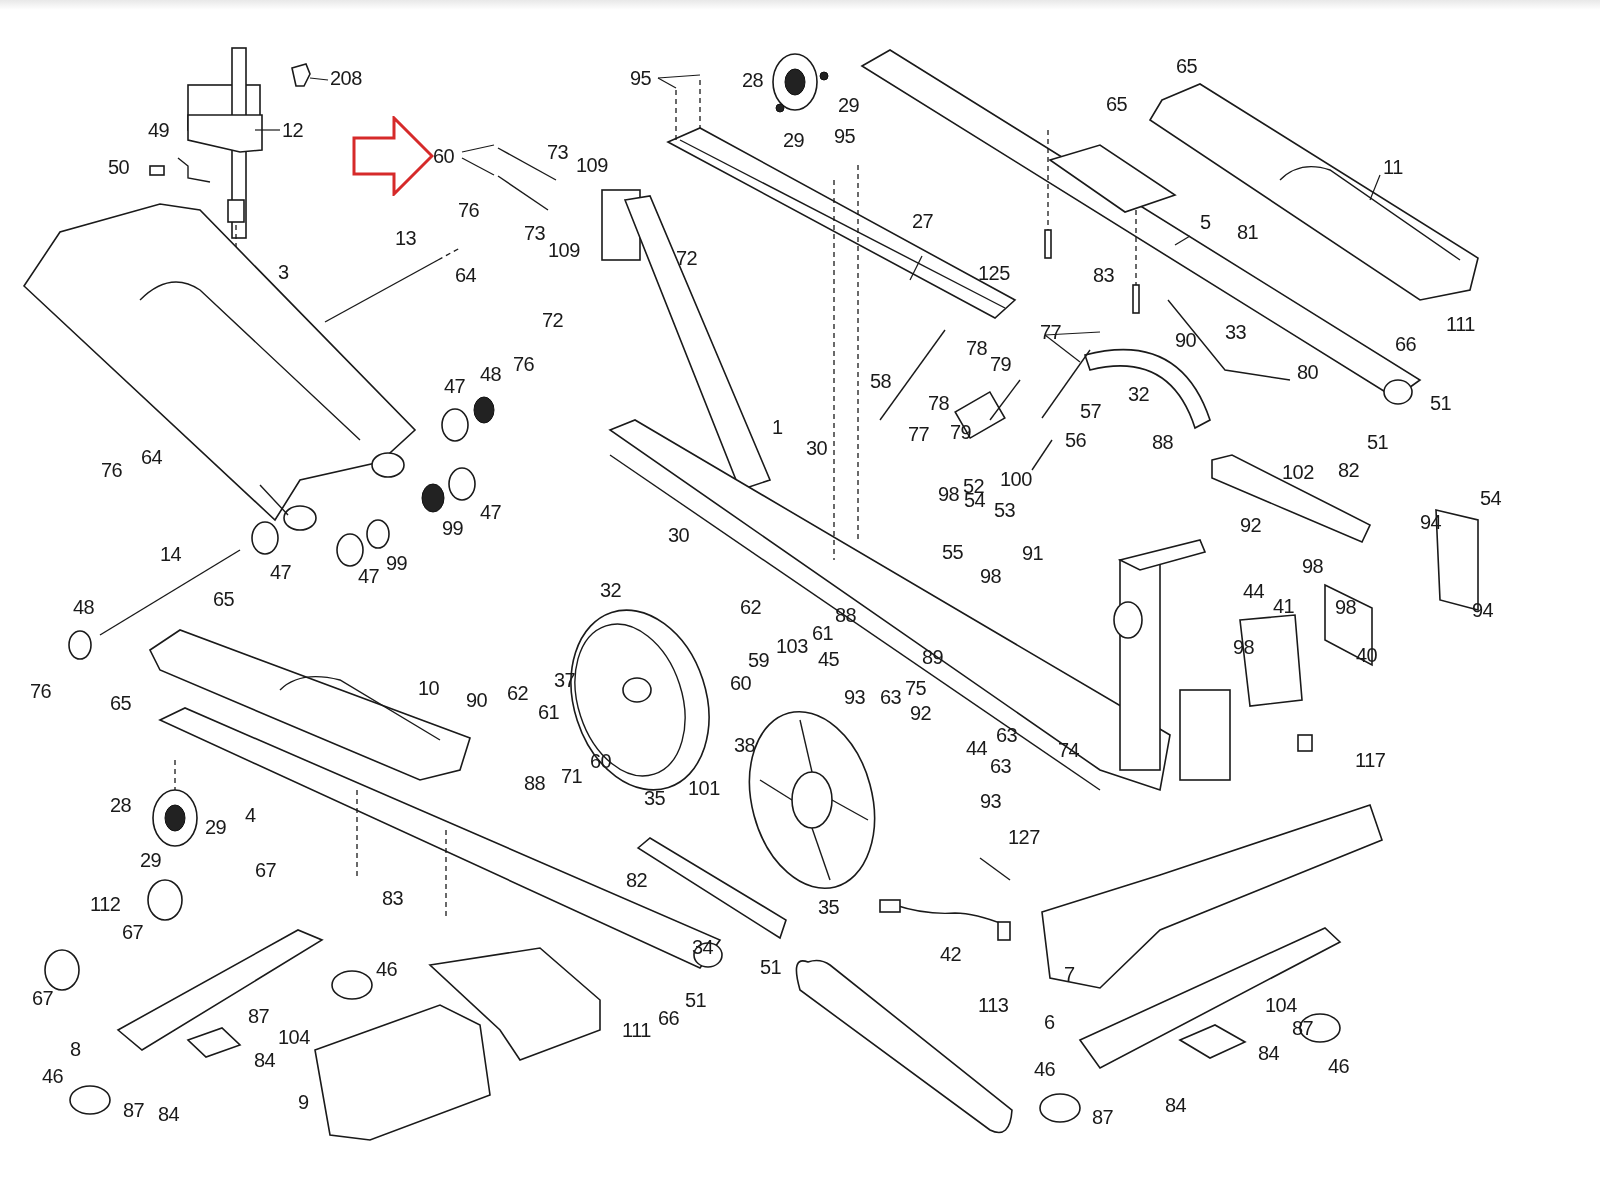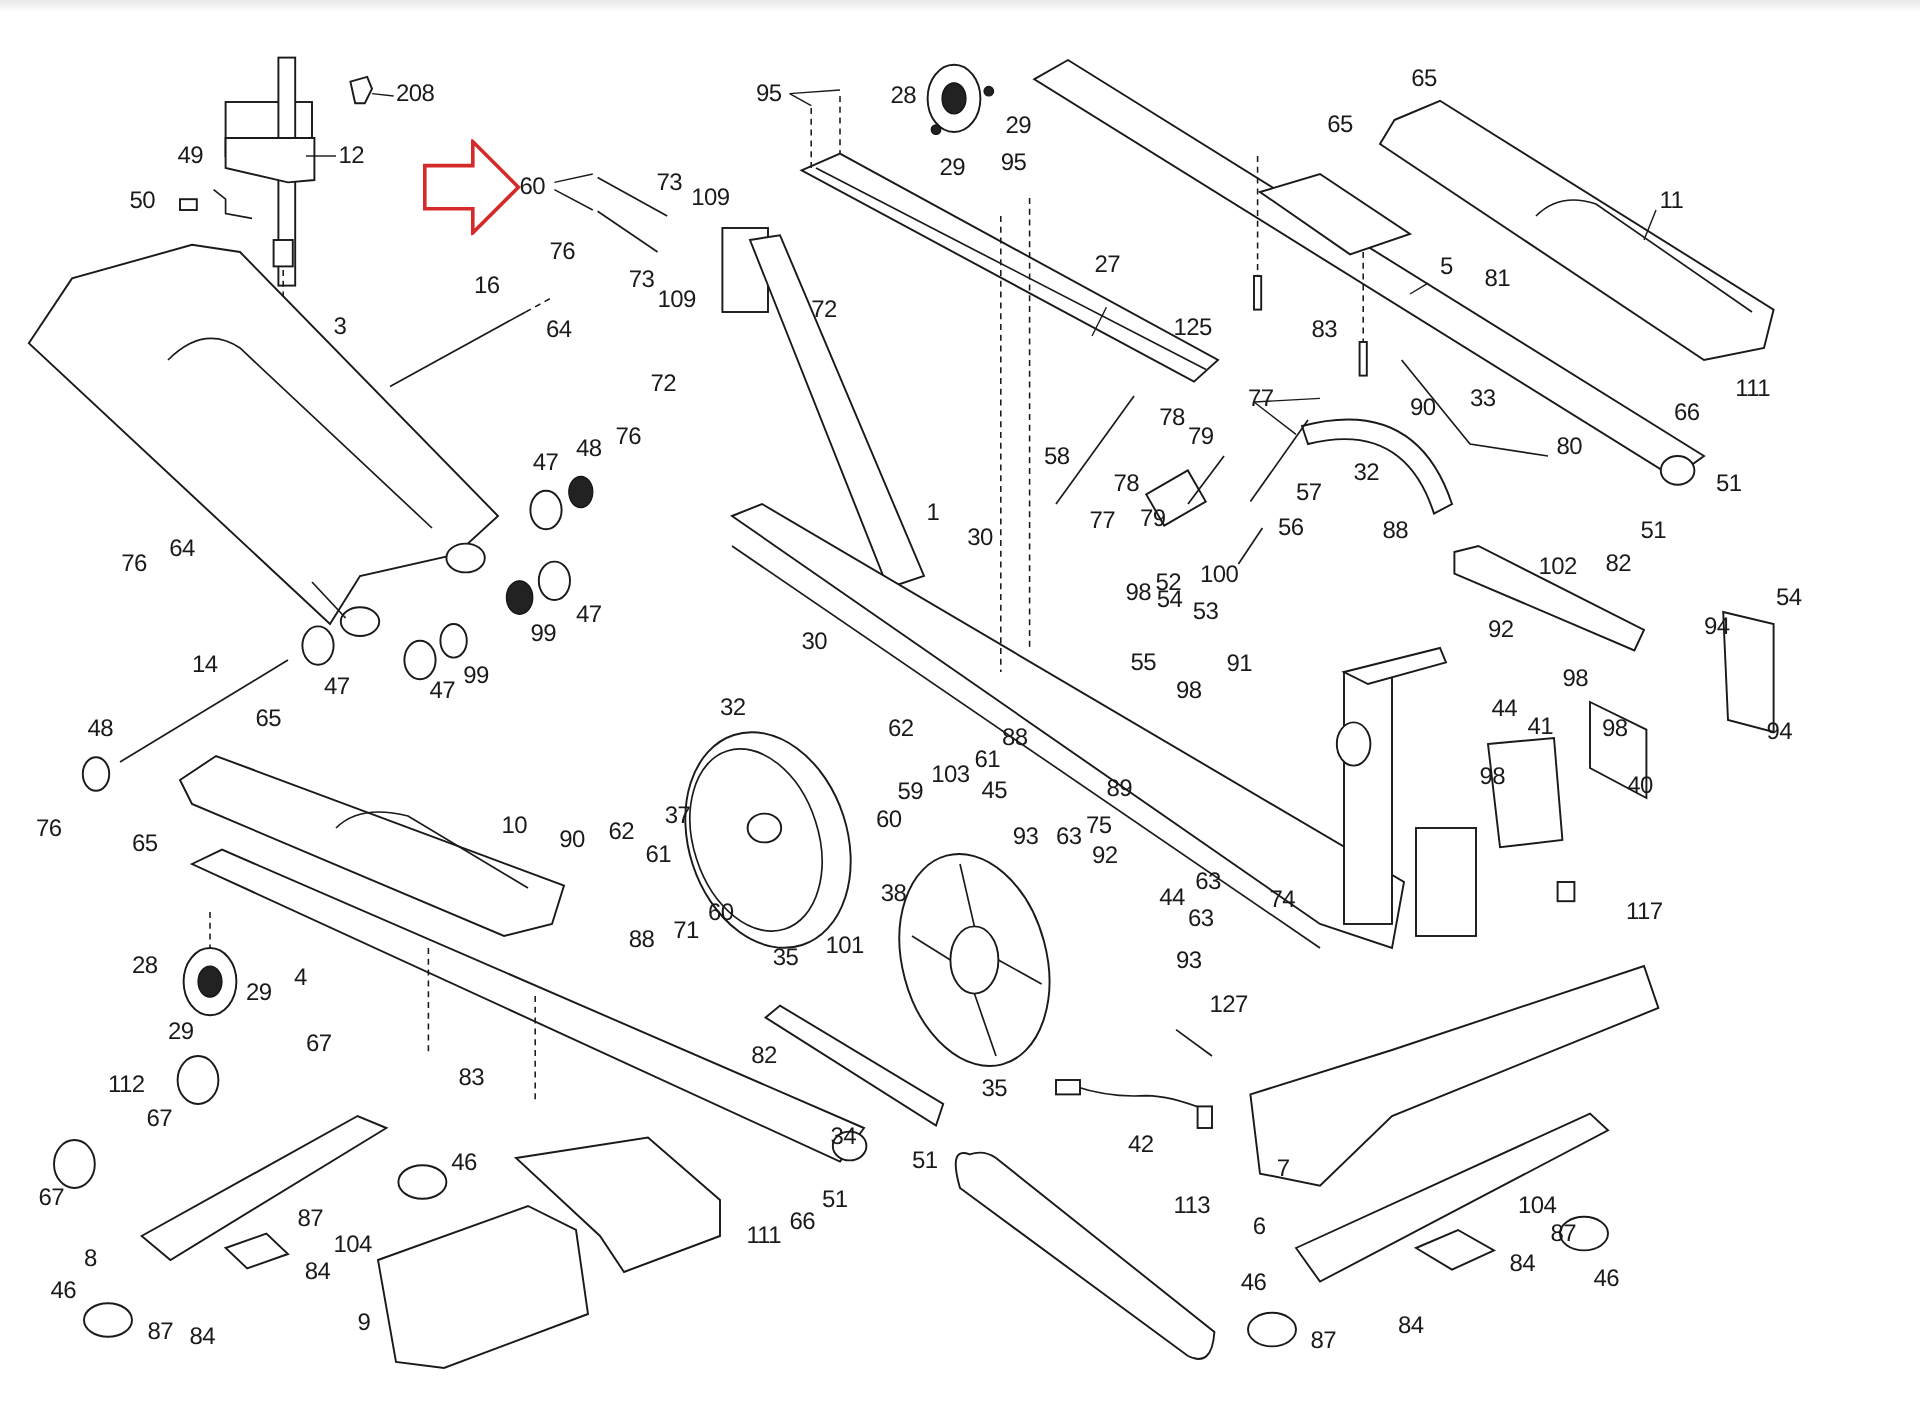--- a/index.html
+++ b/index.html
@@ -206,21 +206,21 @@
     <div class="callout" style="left: 282px; top: 120px;">12</div>
     <div class="callout" style="left: 148px; top: 120px;">49</div>
     <div class="callout" style="left: 108px; top: 157px;">50</div>
     <div class="callout" style="left: 433px; top: 146px;">60</div>
     <div class="callout" style="left: 547px; top: 142px;">73</div>
     <div class="callout" style="left: 576px; top: 155px;">109</div>
     <div class="callout" style="left: 524px; top: 223px;">73</div>
     <div class="callout" style="left: 548px; top: 240px;">109</div>
     <div class="callout" style="left: 458px; top: 200px;">76</div>
     <div class="callout" style="left: 455px; top: 265px;">64</div>
-    <div class="callout" style="left: 395px; top: 228px;">16</div>
+    <div class="callout" style="left: 395px; top: 228px;">13</div>
     <div class="callout" style="left: 278px; top: 262px;">3</div>
     <div class="callout" style="left: 676px; top: 248px;">72</div>
     <div class="callout" style="left: 542px; top: 310px;">72</div>
     <div class="callout" style="left: 630px; top: 68px;">95</div>
     <div class="callout" style="left: 742px; top: 70px;">28</div>
     <div class="callout" style="left: 838px; top: 95px;">29</div>
     <div class="callout" style="left: 783px; top: 130px;">29</div>
     <div class="callout" style="left: 834px; top: 126px;">95</div>
     <div class="callout" style="left: 912px; top: 211px;">27</div>
     <div class="callout" style="left: 978px; top: 215px; margin-top: 48px;">125</div>

